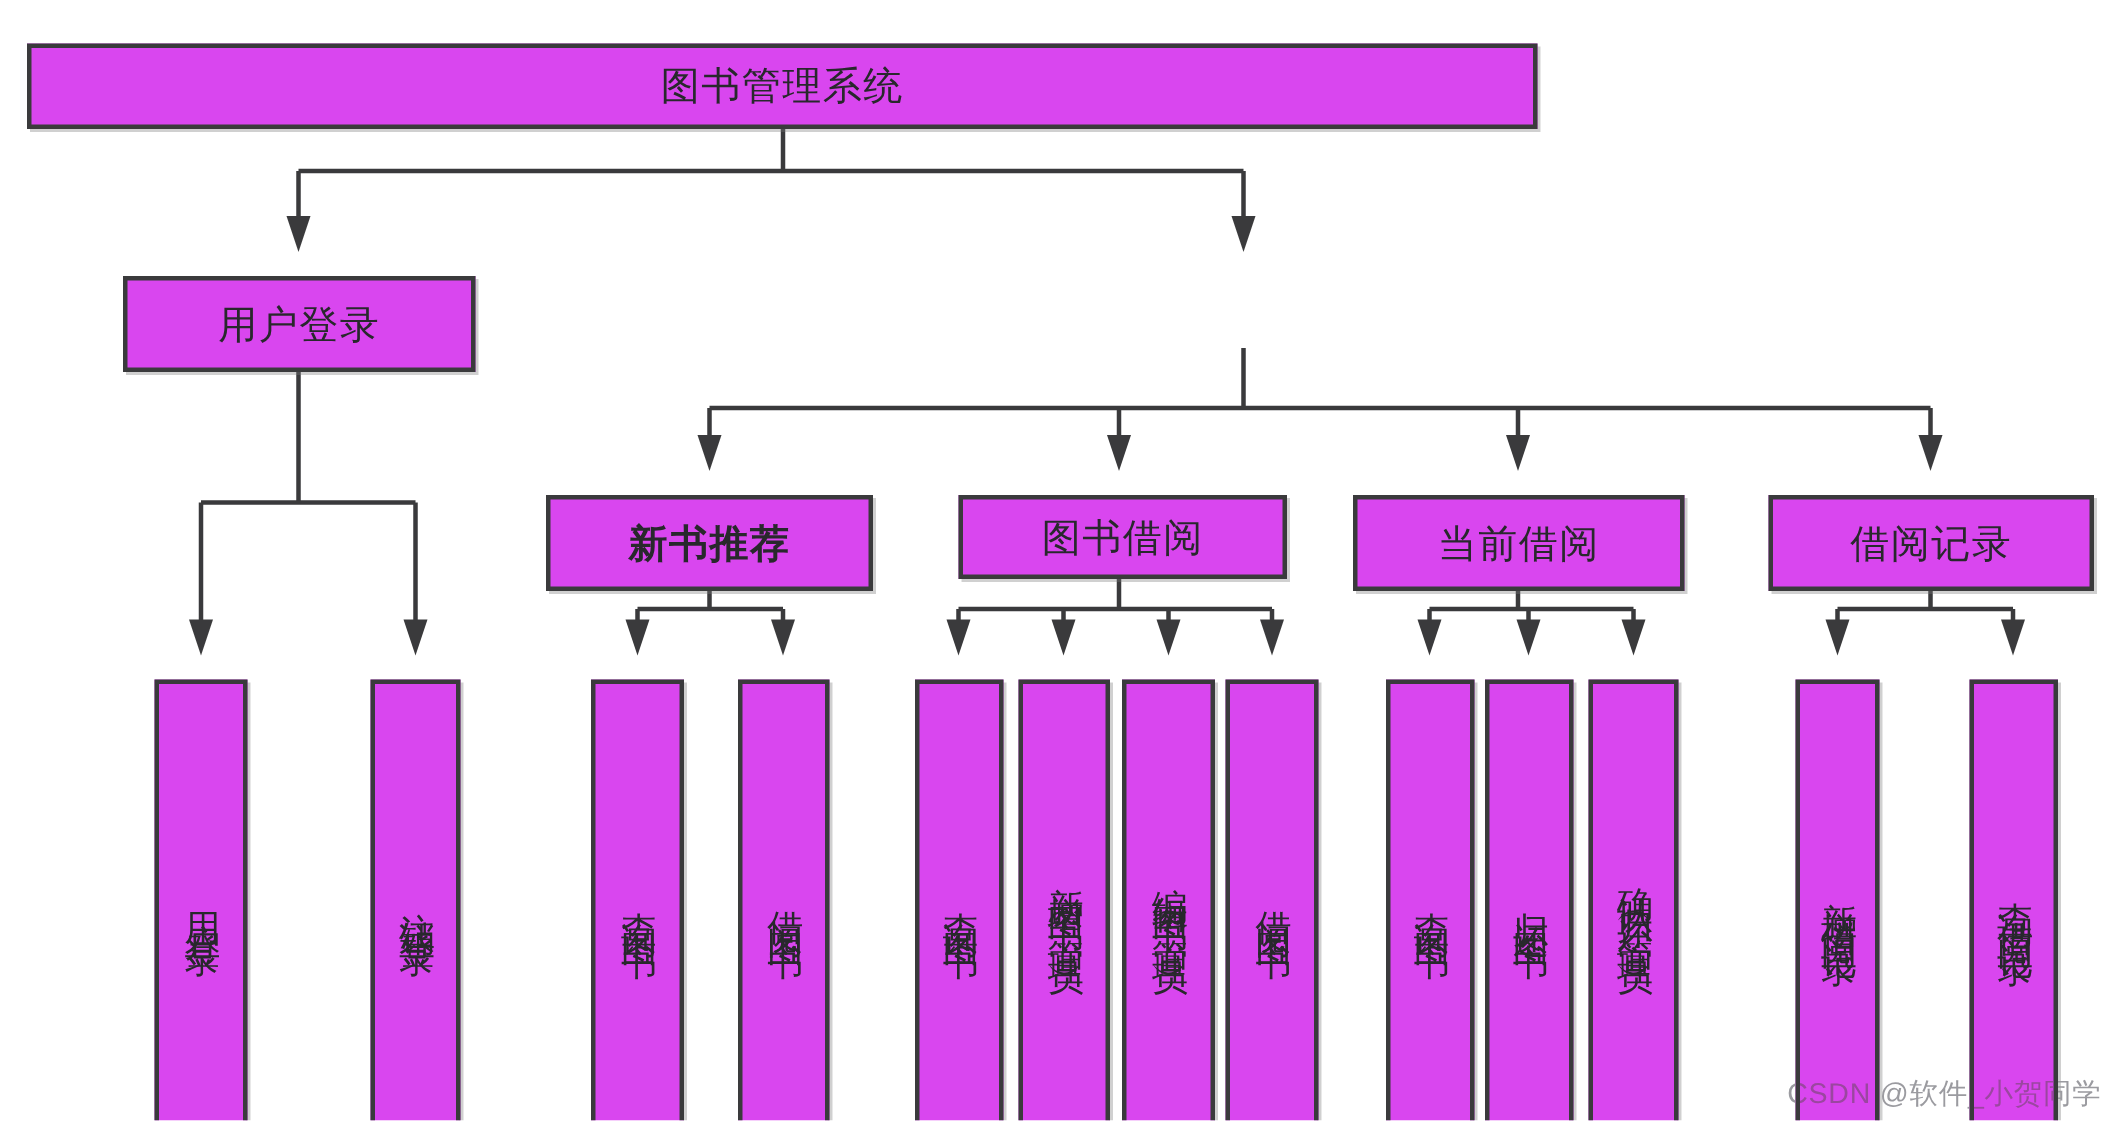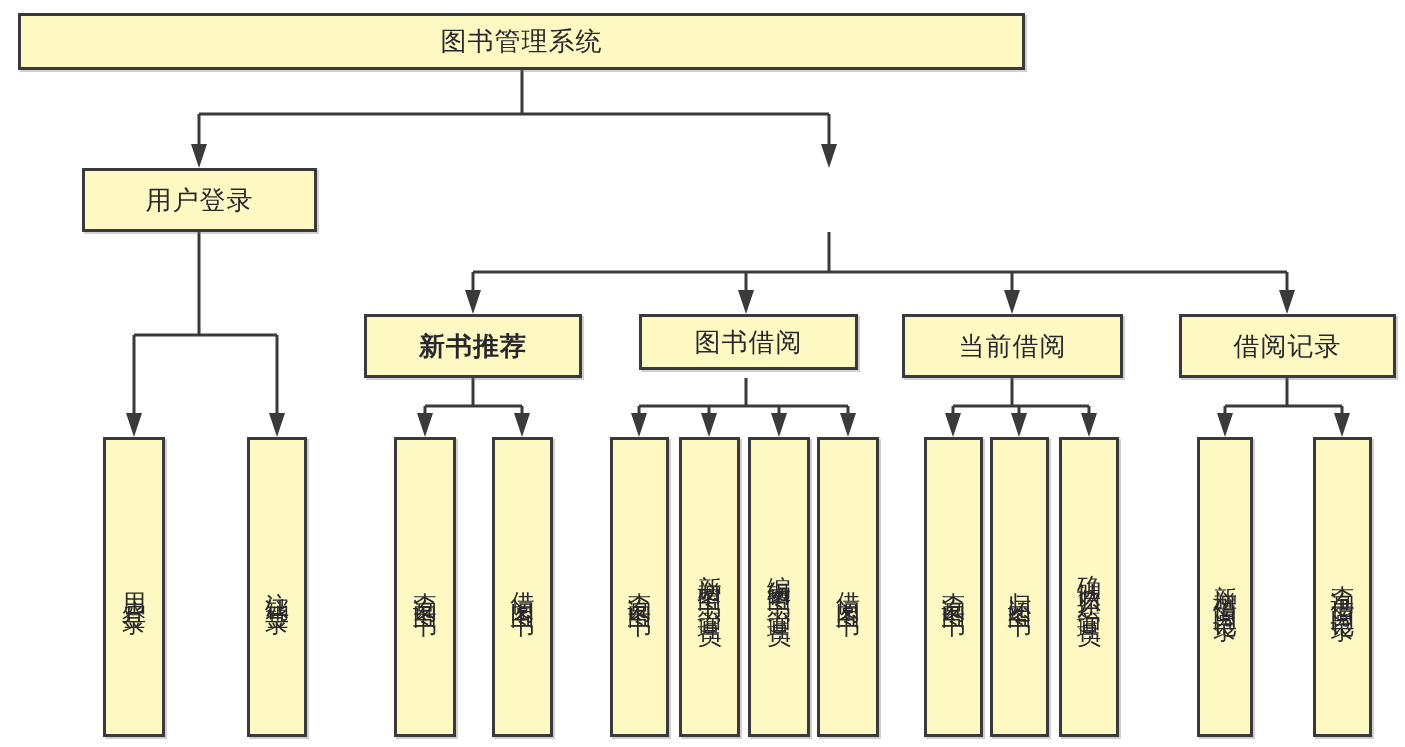--- a/index.html
+++ b/index.html
@@ -13,30 +13,31 @@
   }
   .wires {
     position: absolute;
     left: 0; top: 0;
     width: 1405px; height: 747px;
     pointer-events: none;
   }
   .node {
     position: absolute;
     box-sizing: border-box;
-    background: #fef9c3;
+    background: #d946ef;
     border: 3px solid #3a3a3c;
     box-shadow: 2px 2px 0 rgba(120,120,120,0.35);
     display: flex;
     align-items: center;
     justify-content: center;
     color: #28282c;
     font-size: 26px;
     letter-spacing: 1px;
     z-index: 2;
+    margin-top: 16px;
   }
   .hnode {  }
   .vnode { font-size: 24px; }
   .vnode .vtext {
     writing-mode: vertical-rl;
     text-orientation: mixed;
     letter-spacing: 7px;
     line-height: 1.0;
     white-space: nowrap;
   }
@@ -153,14 +154,15 @@
   <div class="node vnode" style="left:1059px; top:437px; width:60px; height:300px;">
     <span class="vtext">确认归还（管理员）</span>
   </div>
   <div class="node vnode" style="left:1197px; top:437px; width:56px; height:300px;">
     <span class="vtext">新增借阅记录</span>
   </div>
   <div class="node vnode" style="left:1313px; top:437px; width:59px; height:300px;">
     <span class="vtext">查询借阅记录</span>
   </div>
 
+  <div class="watermark">CSDN @软件_小贺同学</div>
 
 </div>
 
 </body></html>

